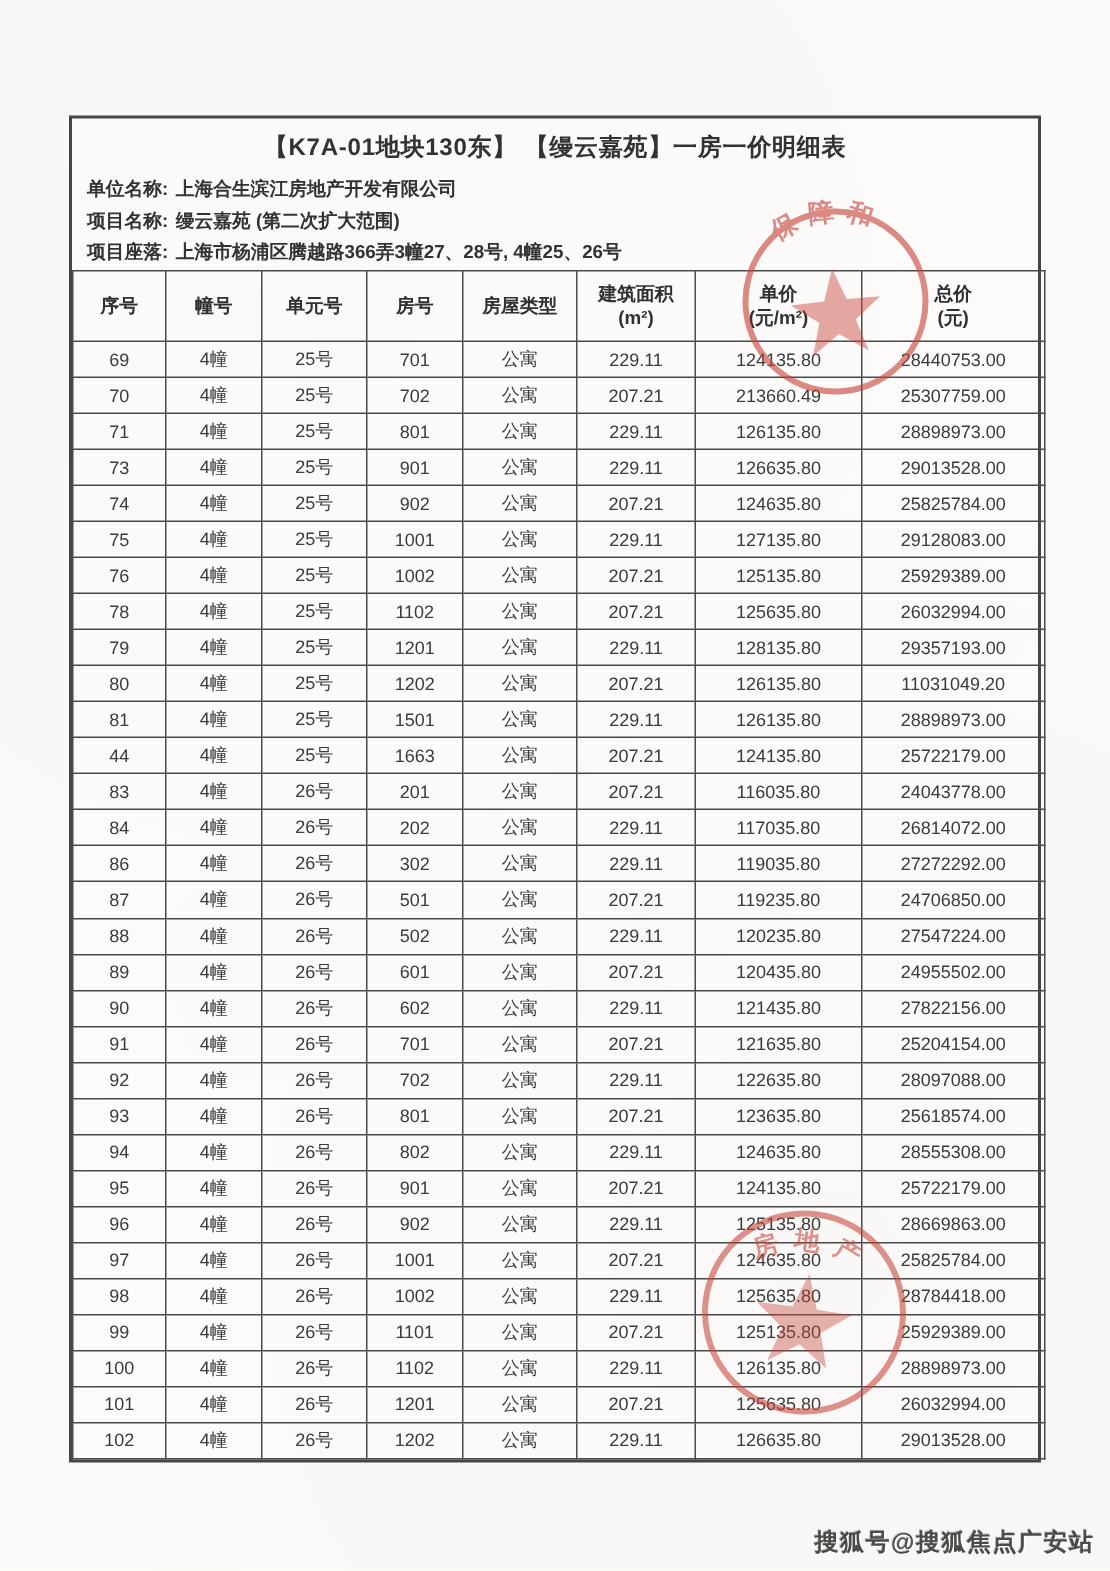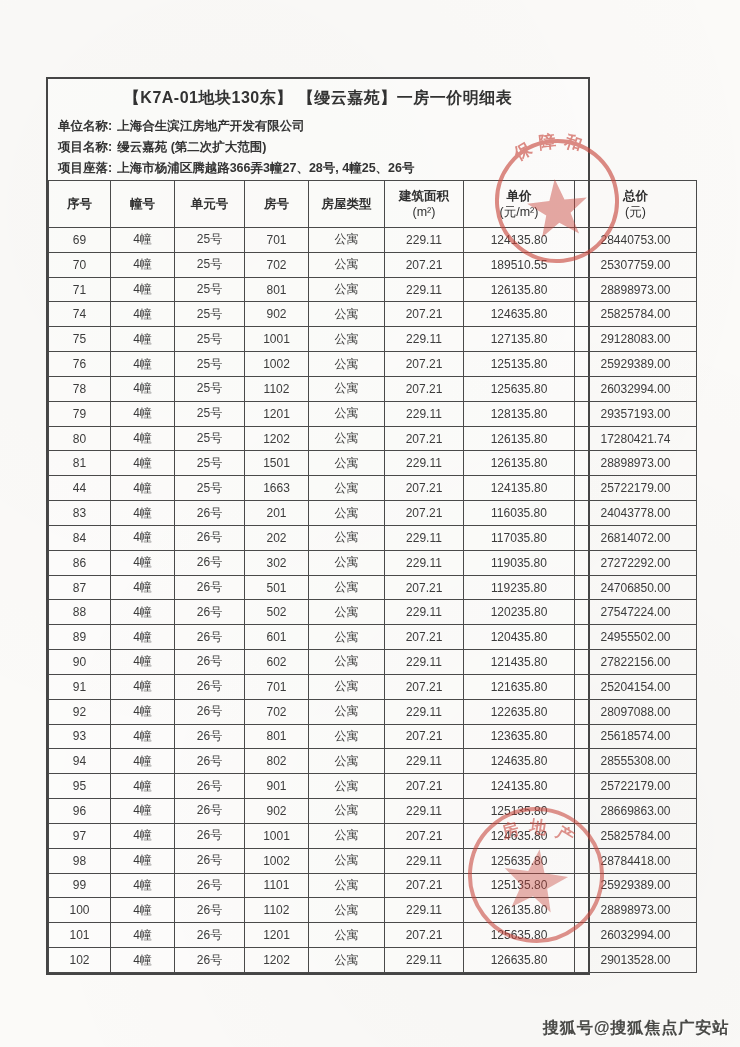--- a/index.html
+++ b/index.html
@@ -14,21 +14,21 @@
   .page {
     position: absolute; inset: 0;
     background:
       radial-gradient(circle at 30% 20%, rgba(0,0,0,0.015), transparent 60%),
       radial-gradient(circle at 75% 80%, rgba(0,0,0,0.02), transparent 55%),
       #fbfaf8;
   }
   .doc {
     position: absolute;
     left: 46px; top: 77px;
-    width: 544px; height: 898px;
+    width: 648px; height: 898px;
     border: 2px solid #454545;
     background: rgba(255,255,255,0.35);
     display: flex;
     flex-direction: column;
   }
   .doc-title {
     height: 33px;
     display: flex; align-items: center; justify-content: center;
     font-size: 16px; font-weight: 700;
     letter-spacing: 0.5px;
@@ -59,21 +59,21 @@
     vertical-align: middle;
     overflow: hidden;
   }
   table.price-table thead tr { height: 47px; }
   table.price-table th {
     font-size: 12.5px;
     font-weight: 700;
     color: #303030;
   }
   .th-wrap { display: flex; flex-direction: column; justify-content: center; line-height: 1.3; }
-  .th-sub { font-weight: 400; }
+  .th-sub { font-weight: 700; }
   .th-sub:empty { display: none; }
   table.price-table td {
     font-size: 12px;
     font-weight: 400;
     color: #3b3b3b;
     height: 22px;
     padding: 0 2px;
   }
   
   .seal { position: absolute; pointer-events: none; }
@@ -183,34 +183,44 @@
             <td>124135.80</td>
             <td>28440753.00</td>
           </tr>
           <tr>
             <td>70</td>
             <td>4幢</td>
             <td>25号</td>
             <td>702</td>
             <td>公寓</td>
             <td>207.21</td>
-            <td>189510.55</td>
+            <td>213660.49</td>
             <td>25307759.00</td>
           </tr>
           <tr>
             <td>71</td>
             <td>4幢</td>
             <td>25号</td>
             <td>801</td>
             <td>公寓</td>
             <td>229.11</td>
             <td>126135.80</td>
             <td>28898973.00</td>
           </tr>
           <tr>
+            <td>73</td>
+            <td>4幢</td>
+            <td>25号</td>
+            <td>901</td>
+            <td>公寓</td>
+            <td>229.11</td>
+            <td>126635.80</td>
+            <td>29013528.00</td>
+          </tr>
+          <tr>
             <td>74</td>
             <td>4幢</td>
             <td>25号</td>
             <td>902</td>
             <td>公寓</td>
             <td>207.21</td>
             <td>124635.80</td>
             <td>25825784.00</td>
           </tr>
           <tr>
@@ -254,21 +264,21 @@
             <td>29357193.00</td>
           </tr>
           <tr>
             <td>80</td>
             <td>4幢</td>
             <td>25号</td>
             <td>1202</td>
             <td>公寓</td>
             <td>207.21</td>
             <td>126135.80</td>
-            <td>17280421.74</td>
+            <td>11031049.20</td>
           </tr>
           <tr>
             <td>81</td>
             <td>4幢</td>
             <td>25号</td>
             <td>1501</td>
             <td>公寓</td>
             <td>229.11</td>
             <td>126135.80</td>
             <td>28898973.00</td>

